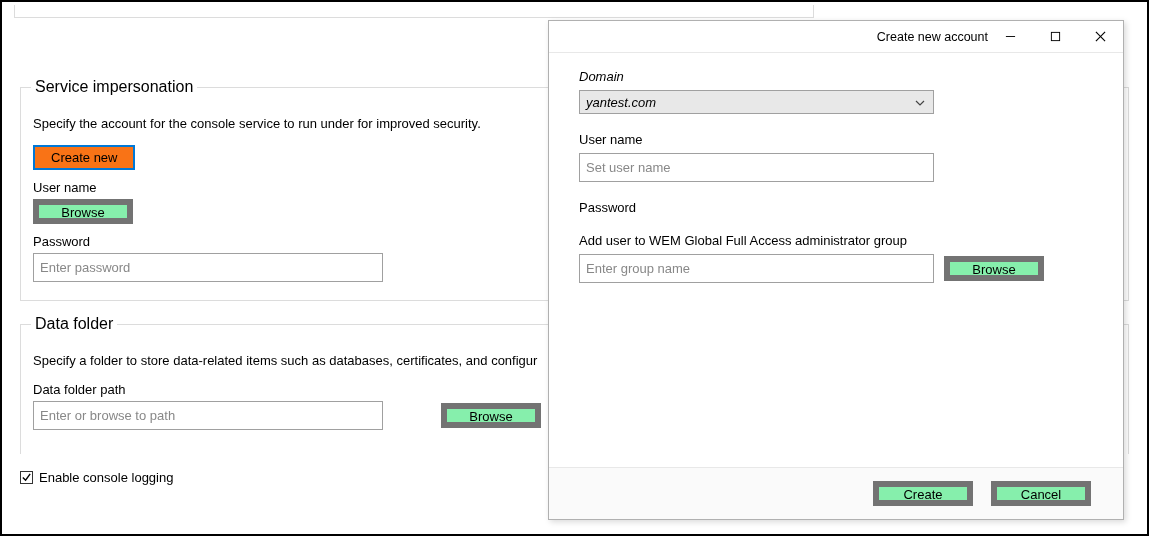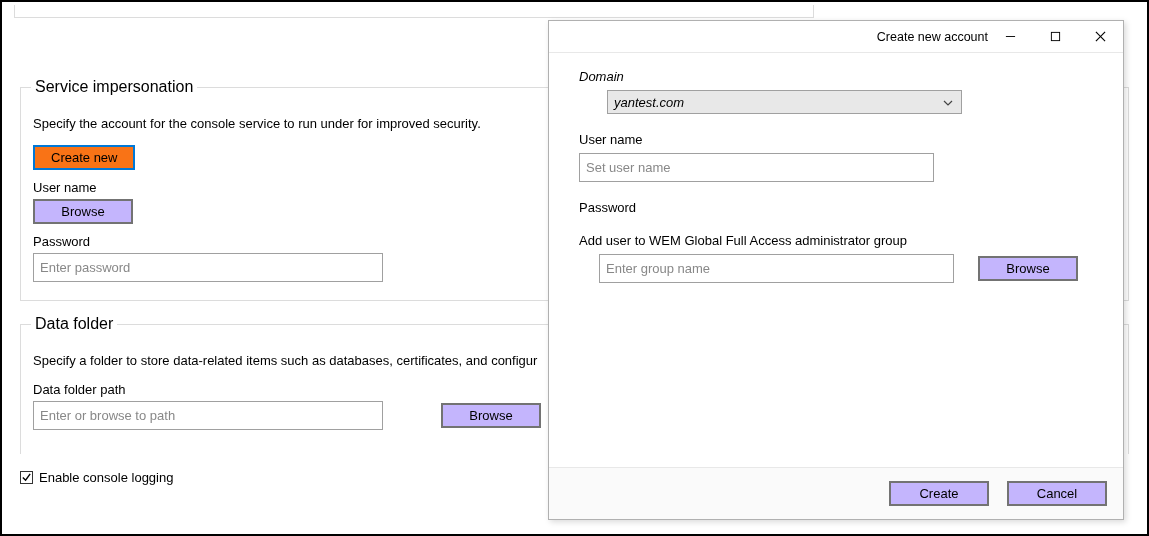--- a/index.html
+++ b/index.html
@@ -42,22 +42,22 @@
       padding: 0 4px;
       margin-left: -2px;
       background: #fff;
     }
 
     .desc {
       margin: 6px 0 14px 0;
     }
 
     .btn {
-      background: #c4b5fd;
-      border: 2px solid #737373;
+      background: #86efac;
+      border: 6px solid #737373;
       font-family: inherit;
       font-size: 13px;
       height: 25px;
       padding: 0 12px;
       cursor: pointer;
     }
     .btn-highlight {
       border: 2px solid #0078d7;
       background: #f97316;
       padding: 0 16px;
@@ -132,42 +132,41 @@
     .select-box {
       position: relative;
       width: 355px;
       height: 24px;
       border: 1px solid #a0a0a0;
       background: #e8e8e8;
       display: flex;
       align-items: center;
       padding: 0 6px;
       cursor: pointer;
-      margin-left: 28px;
     }
     .select-box .chev {
       position: absolute;
       right: 8px;
       top: 7px;
     }
 
     .dlg-body input[type="text"], .dlg-body input[type="password"] {
       width: 355px;
     }
 
-    .group-inline { display: flex; gap: 24px; align-items: center; margin-left: 20px; }
+    .group-inline { display: flex; gap: 10px; align-items: center; }
 
     .dlg-footer {
       height: 52px;
       border-top: 1px solid #e8e8e8;
       display: flex;
       align-items: center;
       justify-content: flex-end;
       gap: 18px;
-      padding-right: 16px;
+      padding-right: 32px;
       background: #fafafa;
     }
     .dlg-footer .btn { width: 100px; }
   </style>
 </head>
 <body>
 
 <div class="main-area">
   <div class="top-rule"></div>
 

